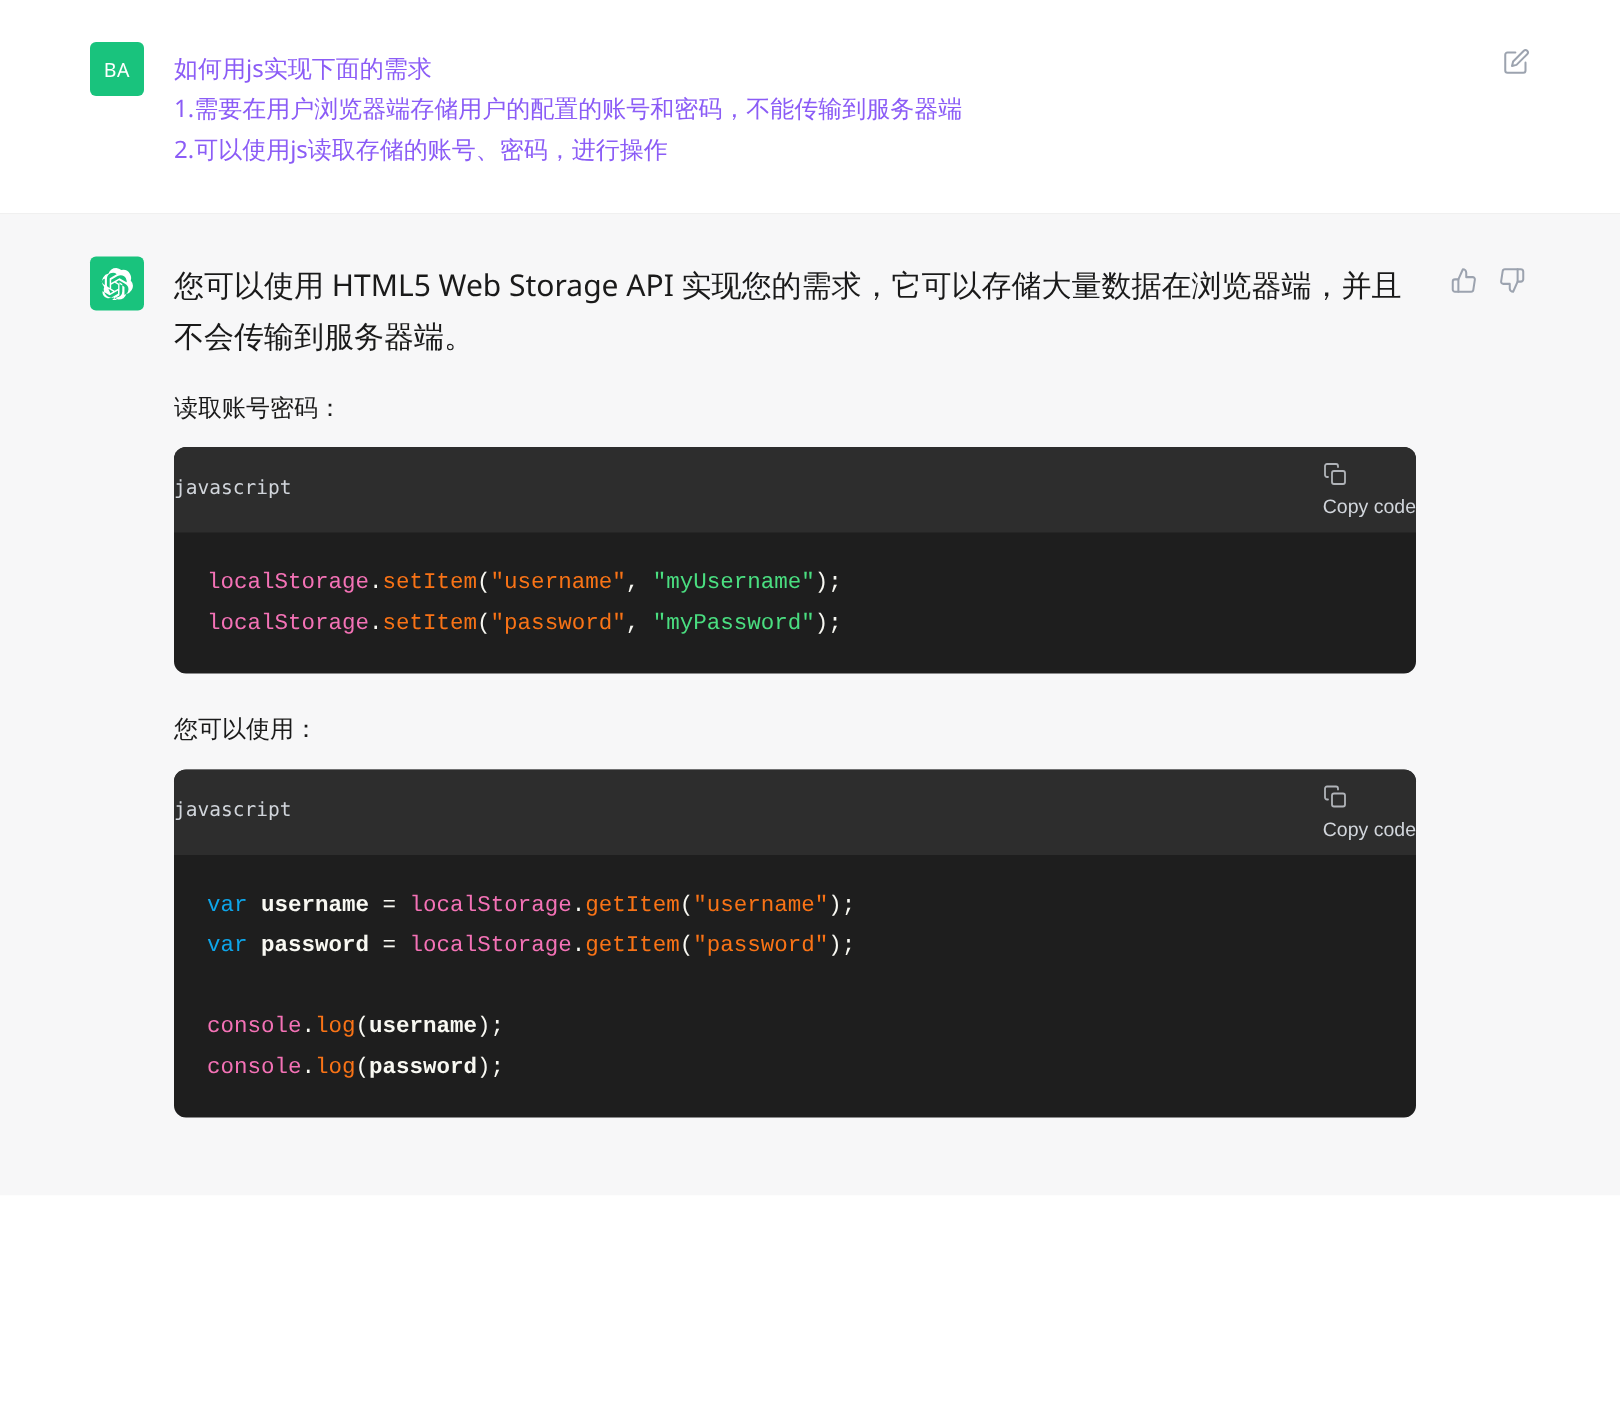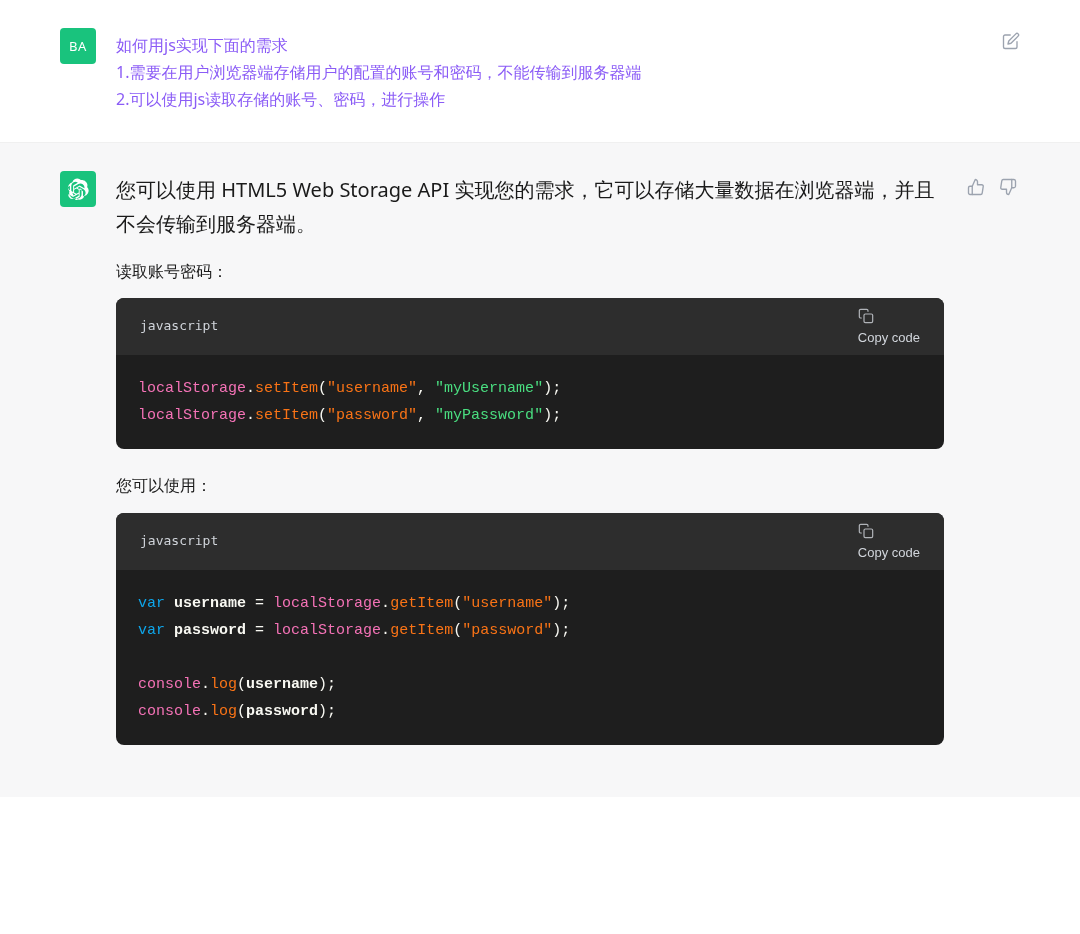--- a/index.html
+++ b/index.html
@@ -122,21 +122,21 @@
     
     .code-block-wrapper {
       background: #1e1e1e;
       border-radius: 8px;
       margin-bottom: 24px;
       overflow: hidden;
     }
 
     .code-block-header {
       background: #2d2d2d;
-      padding: 10px 24px;
+      padding: 10px 0;
       display: flex;
       align-items: center;
       justify-content: space-between;
     }
 
     .code-lang {
       color: #d1d5db;
       font-size: 13px;
       font-family: monospace;
     }

